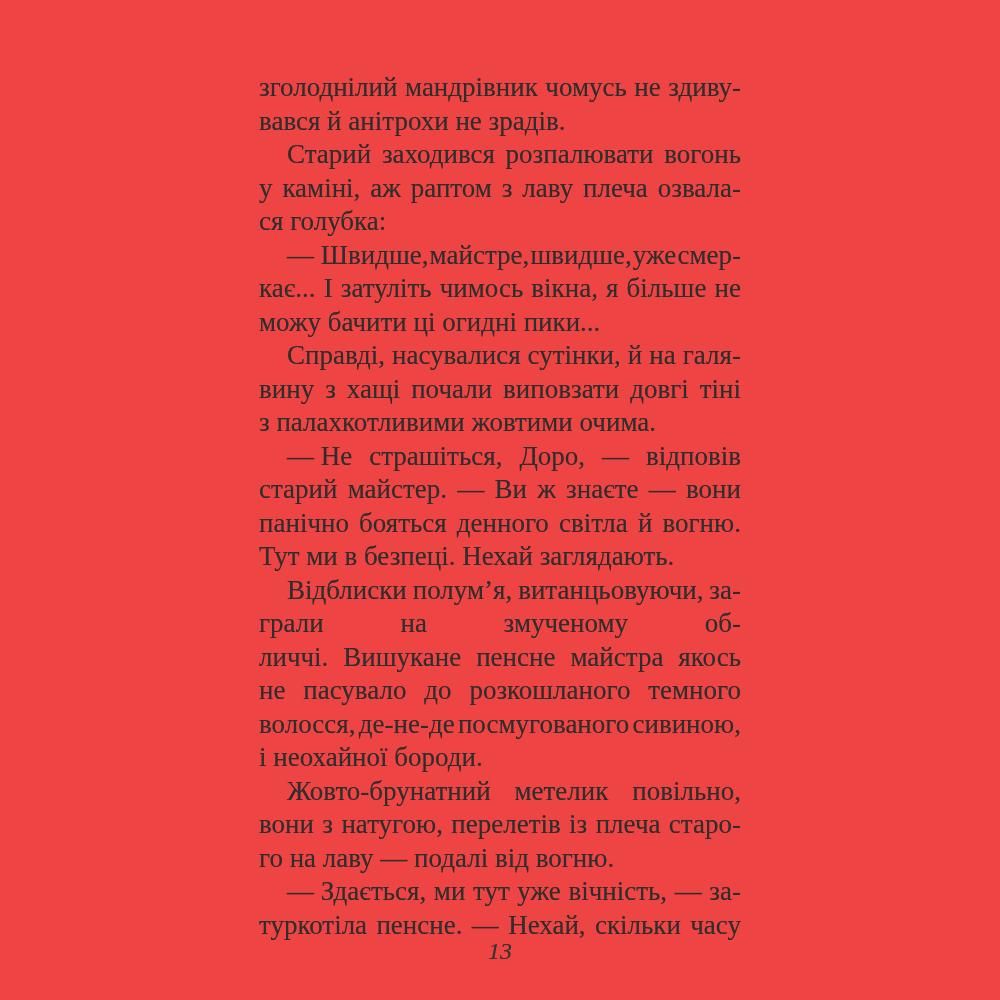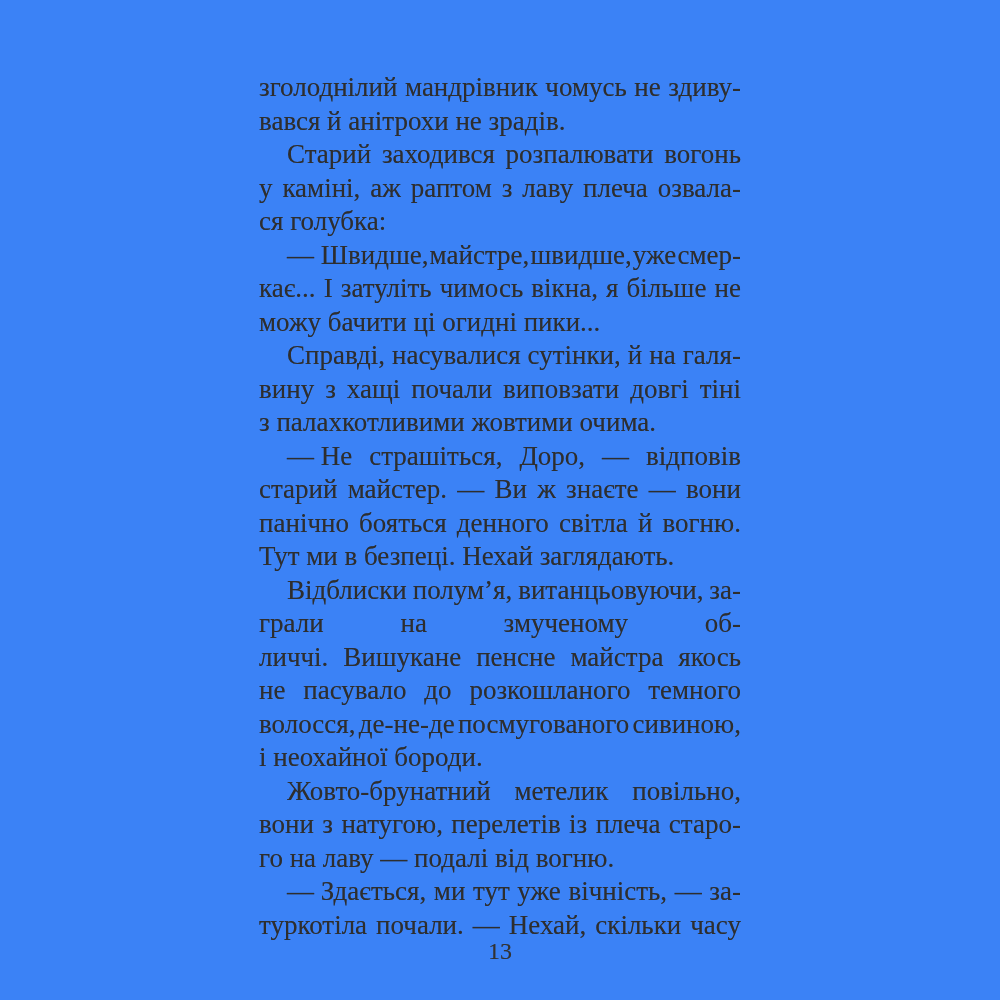--- a/index.html
+++ b/index.html
@@ -11,21 +11,21 @@
     width: 1000px;
     height: 1000px;
     position: relative;
     overflow: hidden;
     font-family: "Liberation Serif", "DejaVu Serif", serif;
     color: #2e2e2e;
   }
   .page {
     position: absolute;
     inset: 0;
-    background: #3b82f6;
+    background: #ef4444;
   }
   .text-block {
     position: absolute;
     left: 259px;
     top: 71px;
     width: 482px;
     font-size: 27px;
     text-shadow: 0 0 0.6px rgba(45,45,45,0.45);
   }
   .paragraph {
@@ -43,20 +43,21 @@
   }
   .line.ind {
     padding-left: 28px;
   }
   .page-number {
     position: absolute;
     left: 259px;
     top: 936px;
     width: 482px;
     text-align: center;
+    font-style: italic;
     font-size: 24px;
     line-height: 30px;
     color: #333333;
     text-shadow: 0 0 0.6px rgba(45,45,45,0.4);
   }
 </style>
 </head>
 <body>
 
 <div class="page">
@@ -94,17 +95,17 @@
         <div class="line just"><span>волосся,</span><span>де-не-де</span><span>посмугованого</span><span>сивиною,</span></div>
         <div class="line">і неохайної бороди.</div>
       </div>
       <div class="paragraph">
         <div class="line just ind"><span>Жовто-брунатний</span><span>метелик</span><span>повільно,</span></div>
         <div class="line just"><span>вони</span><span>з</span><span>натугою,</span><span>перелетів</span><span>із</span><span>плеча</span><span>старо-</span></div>
         <div class="line">го на лаву — подалі від вогню.</div>
       </div>
       <div class="paragraph">
         <div class="line just ind"><span>—&nbsp;Здається,</span><span>ми</span><span>тут</span><span>уже</span><span>вічність,</span><span>—</span><span>за-</span></div>
-        <div class="line just"><span>туркотіла</span><span>почали.</span><span>—</span><span>Нехай,</span><span>скільки</span><span>часу</span></div>
+        <div class="line just"><span>туркотіла</span><span>пенсне.</span><span>—</span><span>Нехай,</span><span>скільки</span><span>часу</span></div>
       </div>
     </div>
   <div class="page-number">13</div>
 </div>
 
 </body></html>

